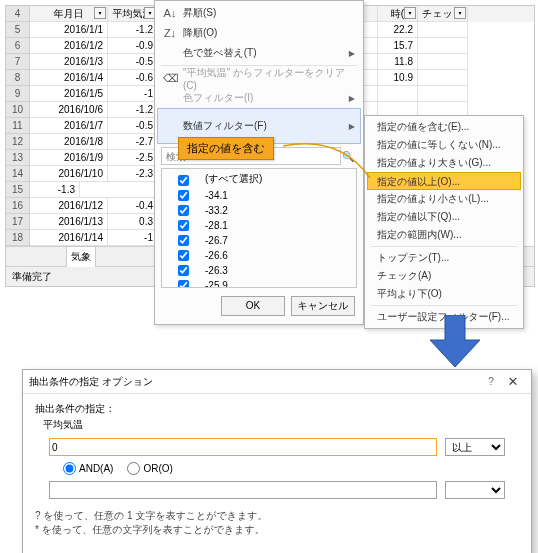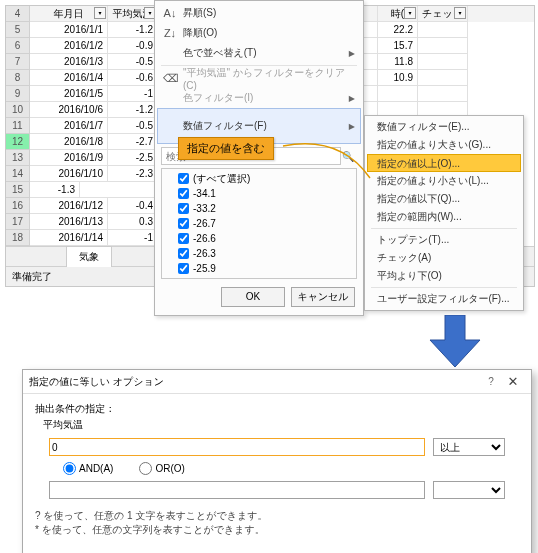--- a/index.html
+++ b/index.html
@@ -9,42 +9,42 @@
 .sheet{position:absolute;left:5px;top:5px;width:530px;border:1px solid #c8c8c8}
 .row{display:flex;height:16px;align-items:center}
 .rowh{background:#e6e6e6;color:#555;text-align:center;width:24px;border-right:1px solid #d0d0d0;border-bottom:1px solid #d0d0d0;line-height:16px}
 .row .rowh{height:100%}
 .cell{border-right:1px solid #e0e0e0;border-bottom:1px solid #e0e0e0;height:100%;padding:0 4px;line-height:16px;text-align:right;overflow:hidden;white-space:nowrap}
 .cA{width:78px;text-align:right}
 .cB{width:50px}
 .cC{width:220px}
 .cD{width:40px}
 .cE{width:50px}
-.sel{background:#86efac}
+.sel{background:#e5e5e5}
 .hdr{background:#f3f3f3;font-weight:normal}
 .hdr .cell{text-align:center;position:relative}
 .fbtn{position:absolute;right:1px;top:1px;width:12px;height:12px;border:1px solid #999;background:#f8f8f8;font-size:6px;line-height:10px;text-align:center}
 .tabs{display:flex;height:20px;background:#f0f0f0;align-items:center;border-top:1px solid #d0d0d0}
 .tabs .sp{width:60px}
-.tab{padding:3px 12px;background:#fff;border:1px solid #ccc;border-bottom:none;font-size:10px}
+.tab{padding:3px 4px;background:#fff;border:1px solid #ccc;border-bottom:none;font-size:10px}
 .status{height:20px;background:#f0f0f0;padding:3px 6px;border-top:1px solid #d0d0d0}
 
 
 .menu{position:absolute;left:154px;top:0px;width:210px;background:#fcfcfc;border:1px solid #b5b5b5;box-shadow:2px 2px 4px rgba(0,0,0,.15);padding:2px}
 .menu .mi{display:flex;align-items:center;height:20px;padding:0 6px;gap:6px;color:#333}
 .menu .mi.dis{color:#a0a0a0}
 .menu .mi .ic{width:14px;text-align:center;color:#555;font-size:11px}
 .menu .mi .ar{margin-left:auto;font-size:8px;color:#666}
 .menu .sep{height:1px;background:#e2e2e2;margin:2px 4px}
 .menu .mi.hov{background:#e7effd;border:1px solid #a6c0e8;height:36px;padding:1px 5px}
 .menu .srch{display:flex;align-items:center;height:20px;margin:2px 4px;padding:0}
 .menu .srch input{flex:1 1 auto;height:18px;border:1px solid #c8c8c8;padding:0 4px;font-size:10px;min-width:0}
 .menu .srch .sic{width:16px;text-align:center;color:#666}
 .chkbox{margin:2px 4px;border:1px solid #c8c8c8;max-height:120px;overflow:hidden;padding:2px}
-.chkbox .ci{display:flex;align-items:center;height:15px;gap:4px;padding-left:14px}
+.chkbox .ci{display:flex;align-items:flex-end;height:15px;gap:16px;padding-left:14px}
 .chkbox .ci input{width:11px;height:11px}
 .btns{display:flex;justify-content:flex-end;gap:6px;padding:6px}
 .btn{min-width:64px;height:20px;border:1px solid #a6a6a6;background:#f3f3f3;text-align:center;line-height:18px;font-size:10px}
 
 
 .sub{position:absolute;left:364px;top:115px;width:160px;background:#fcfcfc;border:1px solid #b5b5b5;box-shadow:2px 2px 4px rgba(0,0,0,.15);padding:2px}
 .sub .mi{height:18px;padding:0 10px;line-height:18px;color:#333}
 .sub .mi.hl{background:#ffc93c;border:1px solid #e0a500;padding:0 9px}
 .sub .sep{height:1px;background:#e2e2e2;margin:2px 4px}
 
@@ -60,22 +60,22 @@
 
 .dlg{position:absolute;left:22px;top:369px;width:510px;border:1px solid #aaa;box-shadow:4px 4px 8px rgba(0,0,0,.25);background:#fff}
 .dlg .ttl{display:flex;align-items:center;height:24px;padding:0 6px;border-bottom:1px solid #e0e0e0}
 .dlg .ttl .q{margin-left:auto;width:20px;text-align:center;color:#666}
 .dlg .ttl .x{width:24px;text-align:center;font-size:13px;color:#444}
 .dlg .body{padding:8px 12px}
 .dlg .lab{margin-bottom:2px}
 .condrow{display:flex;gap:8px;align-items:center;margin:6px 14px}
 .condrow select,.condrow input{height:18px;border:1px solid #a0a0a0;background:#fff;padding:0 2px;font-size:10px}
 .condrow .val{flex:1}
-.condrow .op{width:72px}
-.radios{display:flex;gap:26px;margin:4px 28px}
+.condrow .op{width:60px}
+.radios{display:flex;gap:14px;margin:4px 28px}
 .radios label{display:flex;align-items:center;gap:3px}
 .hints{margin:10px 0 6px;color:#444}
 .dbtns{display:flex;justify-content:flex-end;gap:6px;padding:8px 10px}
 
 
 svg.leader{position:absolute;left:0;top:0;pointer-events:none}
 </style>
 </head>
 <body>
 
@@ -249,20 +249,24 @@
       <div class="ci">
         <input type="checkbox" checked="" style="">
         <span>-34.1</span>
       </div>
       <div class="ci">
         <input type="checkbox" checked="" style="">
         <span>-33.2</span>
       </div>
       <div class="ci">
         <input type="checkbox" checked="" style="">
+        <span>-28.1</span>
+      </div>
+      <div class="ci">
+        <input type="checkbox" checked="" style="">
         <span>-26.7</span>
       </div>
       <div class="ci">
         <input type="checkbox" checked="" style="">
         <span>-26.6</span>
       </div>
       <div class="ci">
         <input type="checkbox" checked="" style="">
         <span>-26.3</span>
       </div>
@@ -271,21 +275,22 @@
         <span>-25.9</span>
       </div>
     </div>
   <div class="btns">
     <div class="btn">OK</div>
     <div class="btn">キャンセル</div>
   </div>
 </div>
 
 <div class="sub">
-  <div class="mi">数値フィルター(E)...</div>
+  <div class="mi">指定の値を含む(E)...</div>
+  <div class="mi">指定の値に等しくない(N)...</div>
   <div class="mi">指定の値より大きい(G)...</div>
   <div class="mi hl">指定の値以上(O)...</div>
   <div class="mi">指定の値より小さい(L)...</div>
   <div class="mi">指定の値以下(Q)...</div>
   <div class="mi">指定の範囲内(W)...</div>
   <div class="sep"></div>
   <div class="mi">トップテン(T)...</div>
   <div class="mi">チェック(A)</div>
   <div class="mi">平均より下(O)</div>
   <div class="sep"></div>
@@ -301,21 +306,21 @@
 </svg>
 
 <svg class="leader" width="538" height="553">
   <path d="M283 146 Q340 135 370 178" stroke="#e09a00" stroke-width="1.4" fill="none"></path>
   <path d="M95 418 Q72 425 60 435" stroke="#e09a00" stroke-width="1.4" fill="none"></path>
   <path d="M392 508 Q415 522 435 528" stroke="#e09a00" stroke-width="1.4" fill="none"></path>
 </svg>
 
 <div class="dlg">
   <div class="ttl">
-    <span>指定の値に等しい オプション</span>
+    <span>抽出条件の指定 オプション</span>
     <span class="q">?</span>
     <span class="x">✕</span>
   </div>
   <div class="body">
     <div class="lab">抽出条件の指定：</div>
     <div class="lab" style="padding-left:8px">平均気温</div>
     <div class="condrow">
       <input class="val" style="border-color: rgb(245, 166, 35);" value="0">
       <select class="op"><option>以上</option></select>
     </div>

